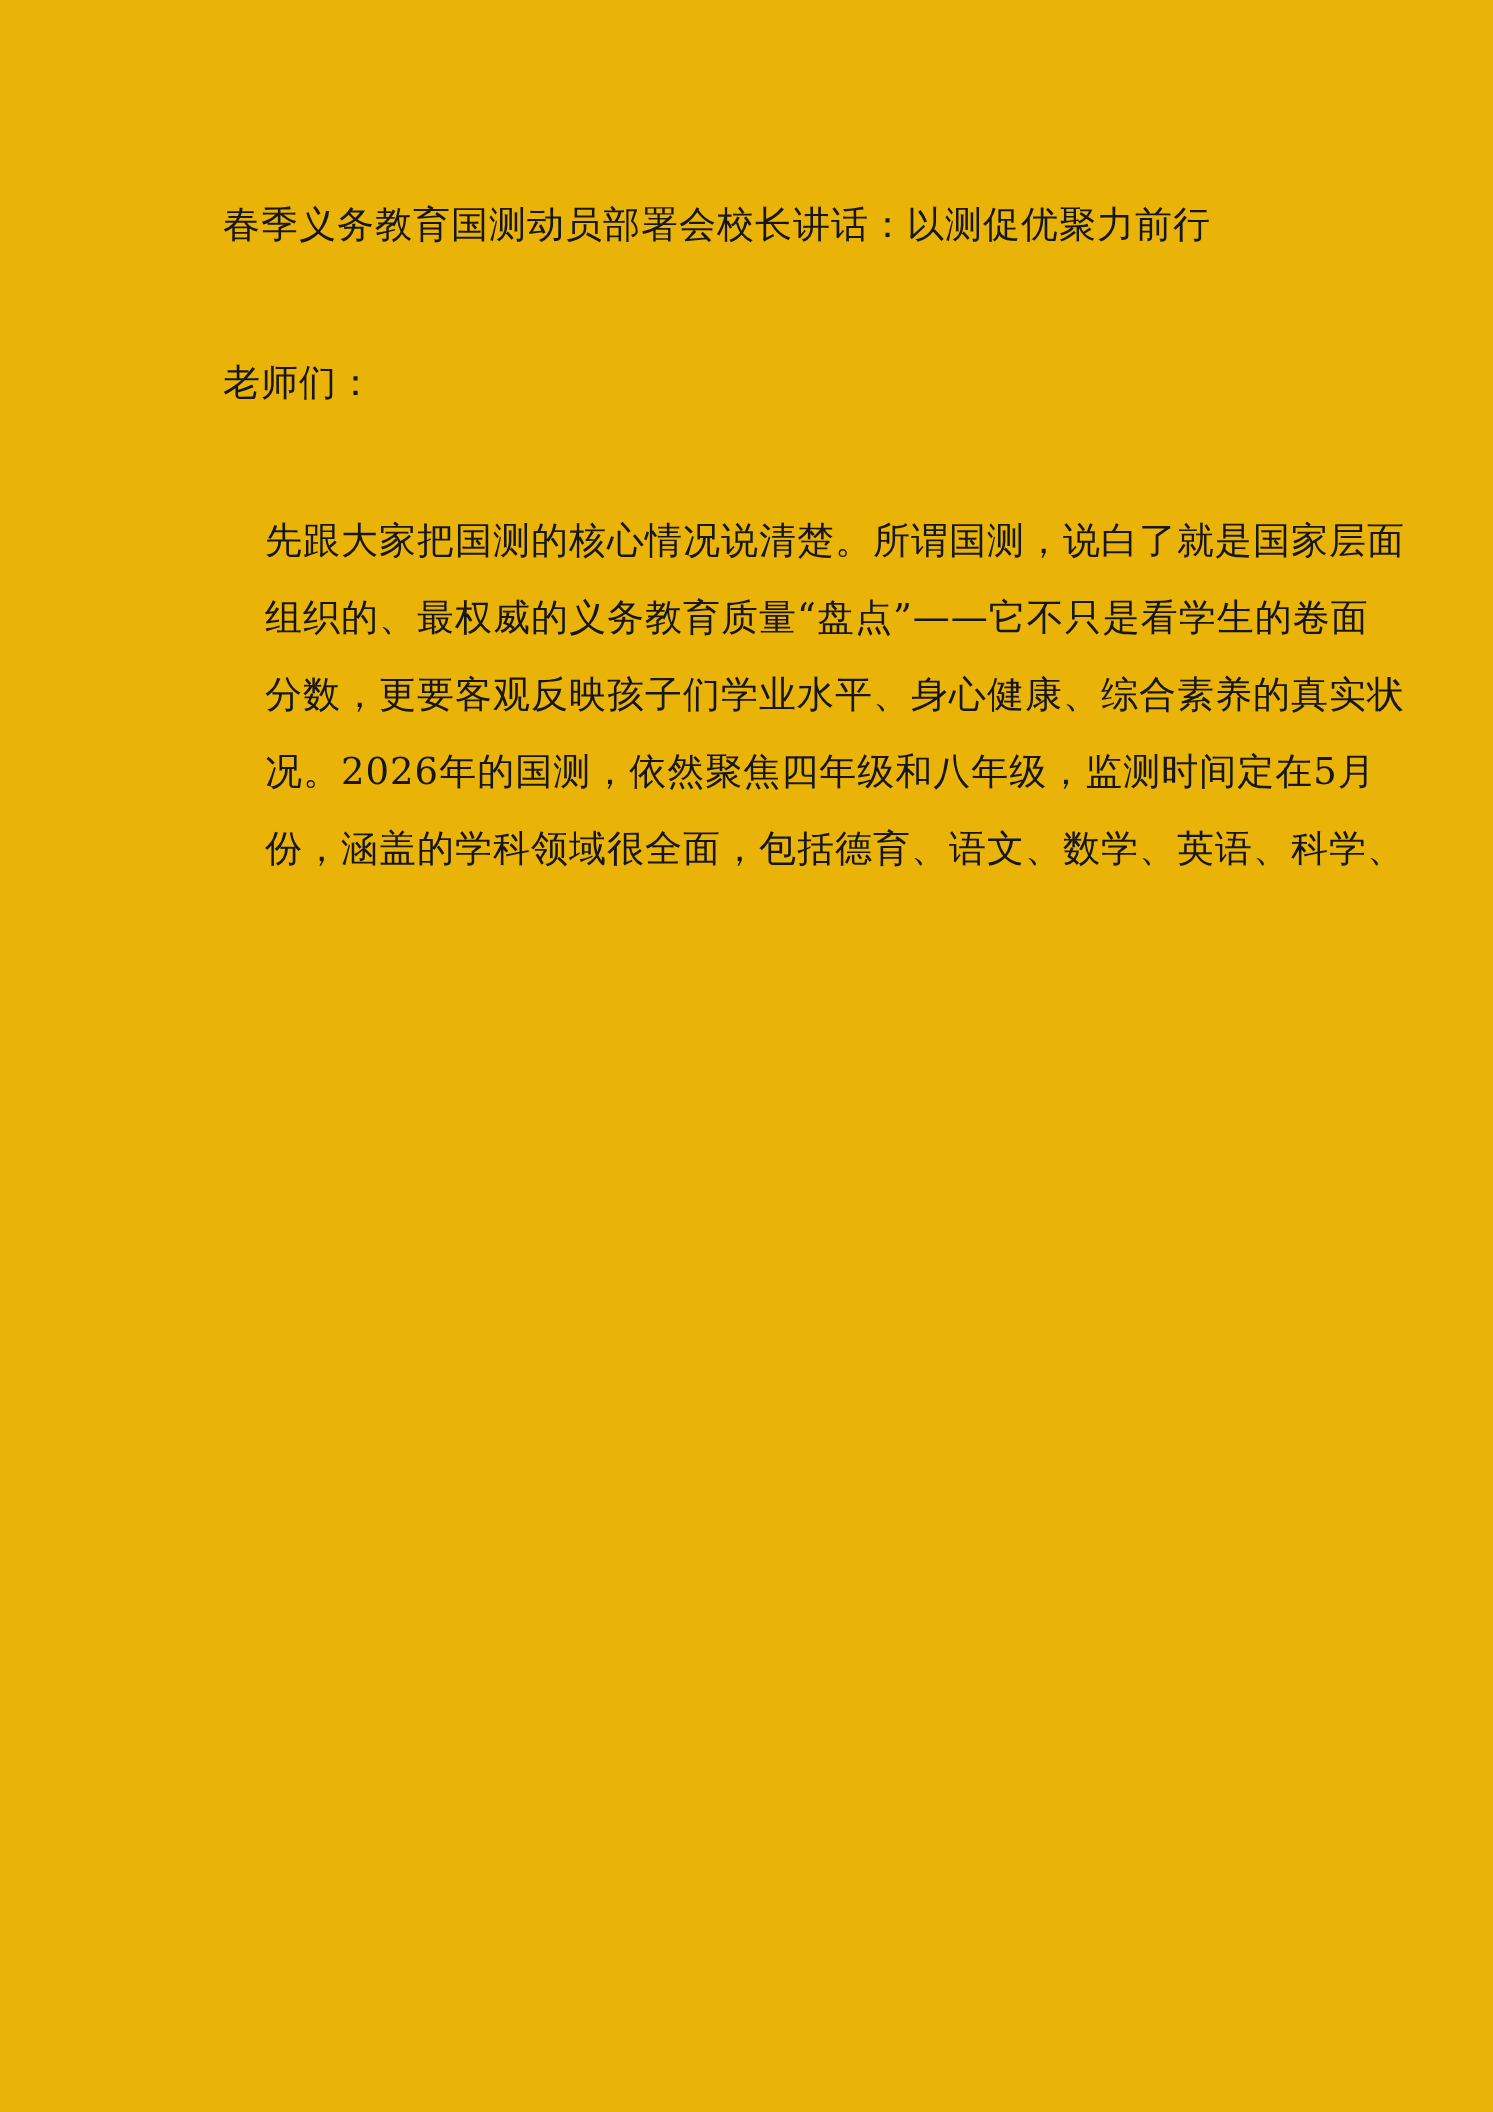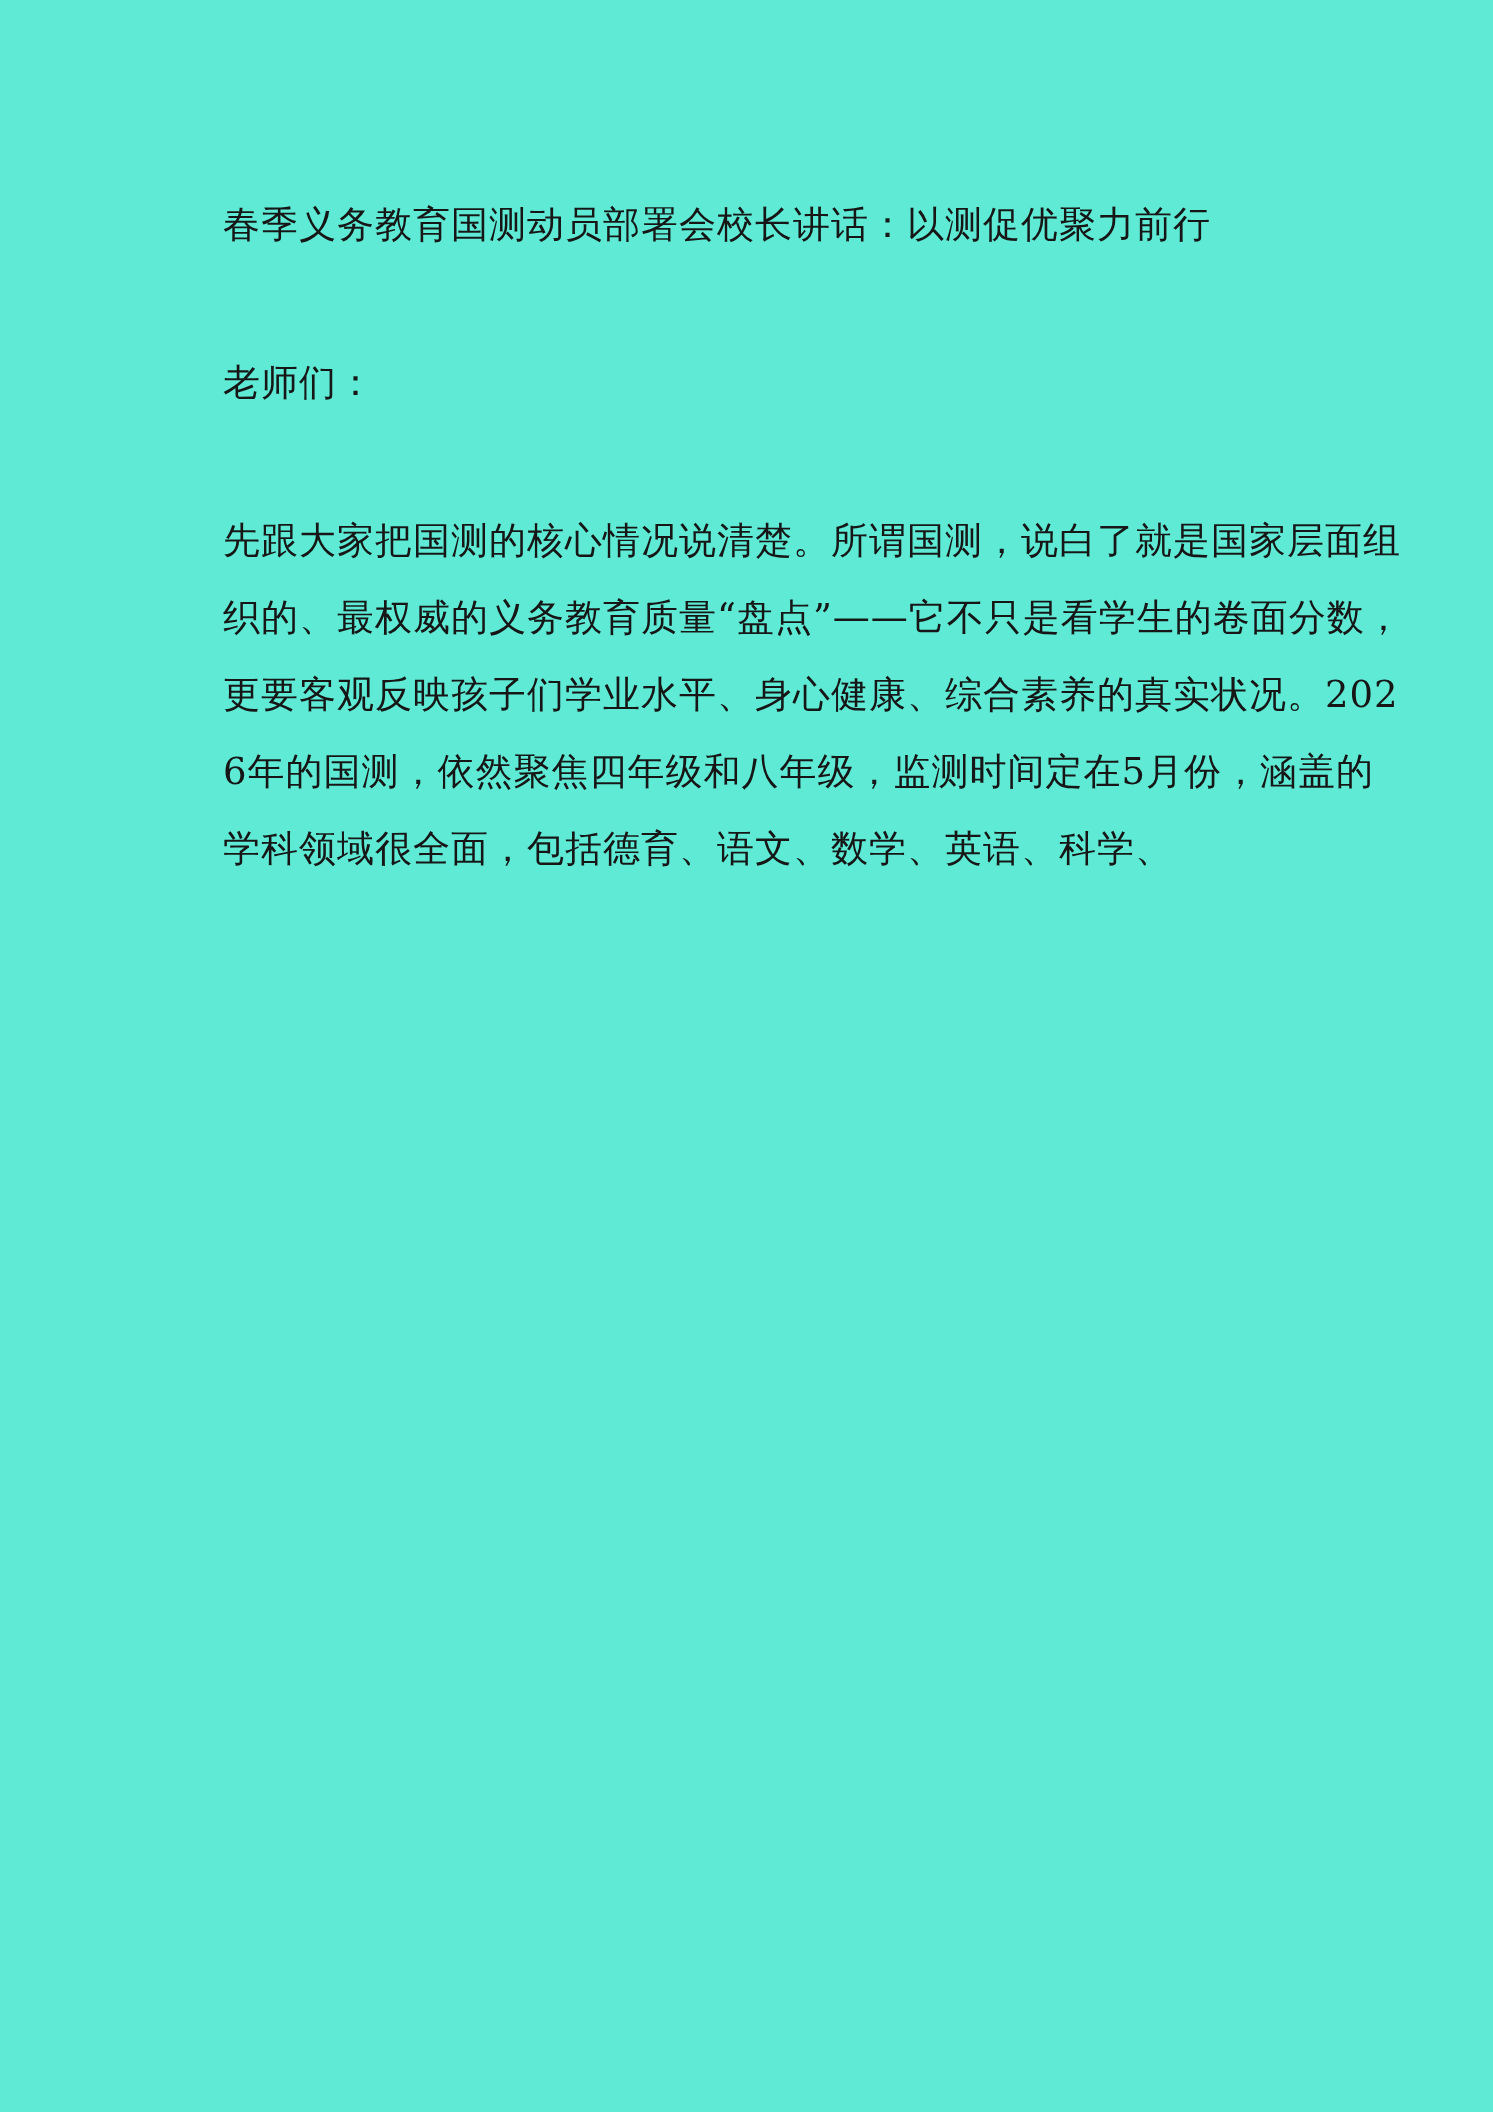--- a/index.html
+++ b/index.html
@@ -5,36 +5,37 @@
   html, body {
     margin: 0;
     padding: 0;
     background: #ffffff;
   }
   .page {
     position: relative;
     width: 1493px;
     height: 2112px;
     box-sizing: border-box;
-    background: #5eead4;
+    background: #eab308;
     color: #161616;
     font-family: "DejaVu Serif", "Liberation Serif", serif;
     font-size: 37px;
     line-height: 77px;
     padding: 186px 88px 0 223px;
     overflow: hidden;
   }
   .doc-block {
     margin: 0 0 81px 0;
     text-align: left;
     word-break: break-all;
     letter-spacing: 1px;
   }
   .doc-block:last-child {
     margin-bottom: 0;
+    margin-left: 42px;
   }
 </style>
 </head>
 <body>
 
 <div class="page">
   <div class="doc-block">春季义务教育国测动员部署会校长讲话：以测促优聚力前行</div>
 
   <div class="doc-block">老师们：</div>
 

